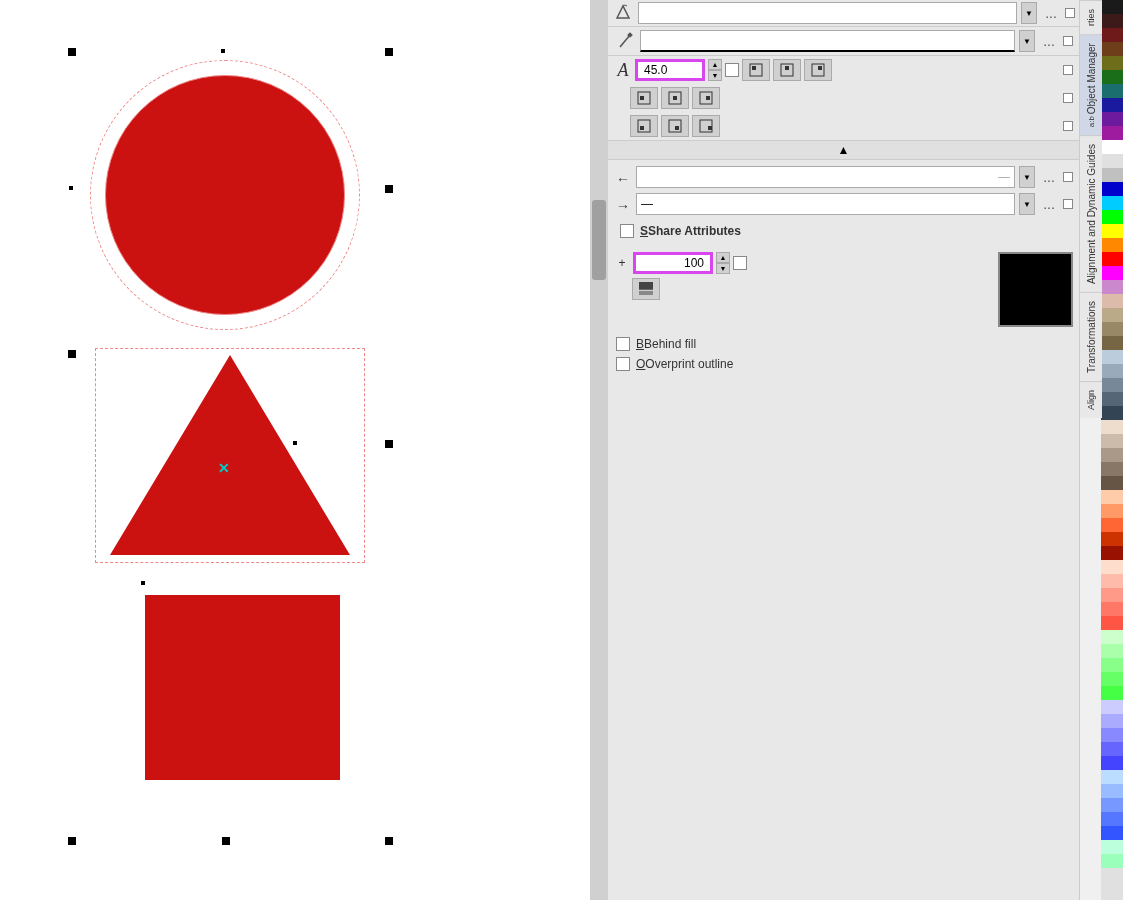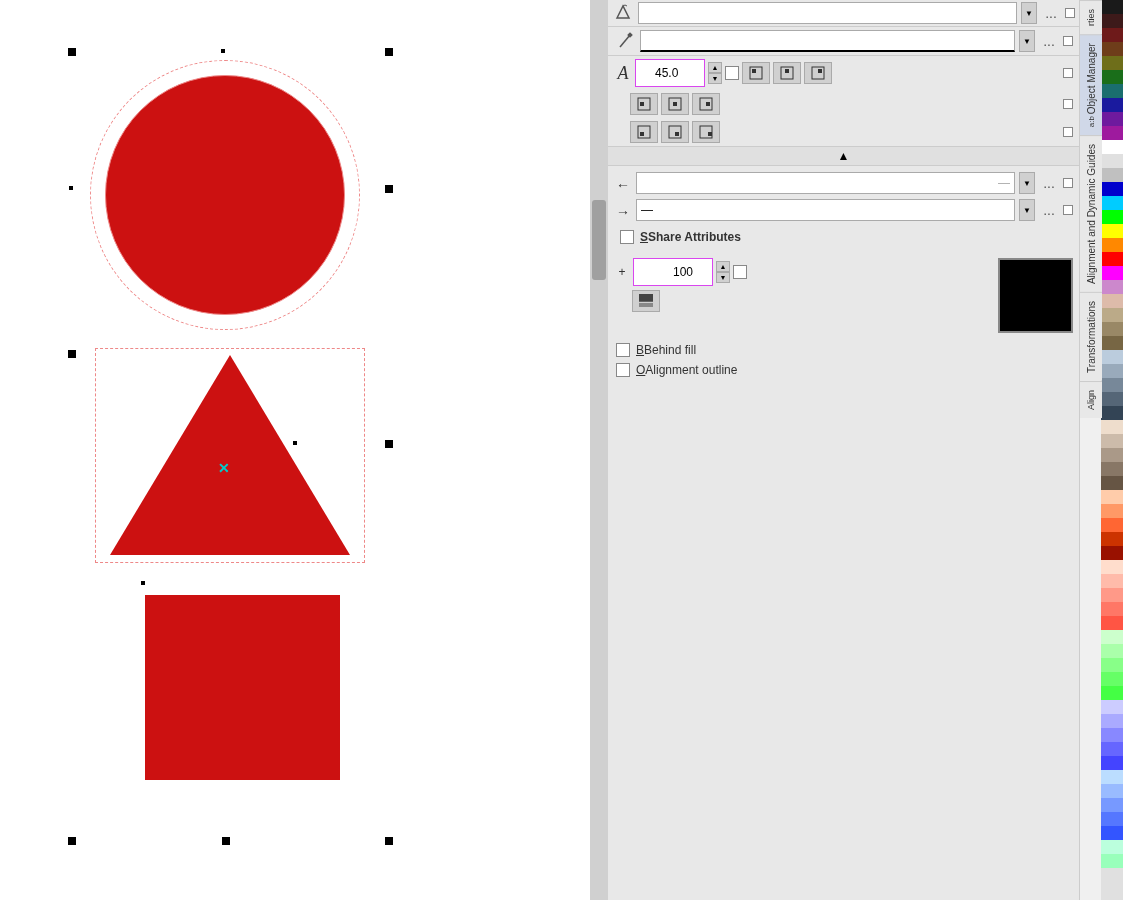--- a/index.html
+++ b/index.html
@@ -183,26 +183,26 @@
     .font-icon {
       font-size: 18px;
       font-style: italic;
       font-family: serif;
       color: #333;
       width: 18px;
       text-align: center;
     }
     .number-input-box {
       width: 70px;
-      height: 28px;
+      height: 22px;
       background: #fff;
-      border: 1px solid #d946ef;
-      display: flex;
-      align-items: center;
-      padding: 0 19px;
+      border: 3px solid #d946ef;
+      display: flex;
+      align-items: center;
+      padding: 0 6px;
       font-size: 12px;
     }
     .spinner-btns {
       display: flex;
       flex-direction: column;
       width: 14px;
     }
     .spin-btn {
       width: 14px;
       height: 11px;
@@ -663,21 +663,21 @@
   <div class="checkboxes-section">
     <div class="checkbox-row">
       <div class="checkbox-small"></div>
       <span class="cb-label">
         <span class="underline-char">B</span><span>Behind fill</span>
       </span>
     </div>
     <div class="checkbox-row">
       <div class="checkbox-small"></div>
       <span class="cb-label">
-        <span class="underline-char">O</span><span>Alignment outline</span>
+        <span class="underline-char">O</span><span>Overprint outline</span>
       </span>
     </div>
   </div>
 
   <div style="flex:1; background:#e8e8e8;"></div>
 
 </div>
 
 <div class="side-tabs">
   <div class="side-tab side-tab-small">rties</div>

